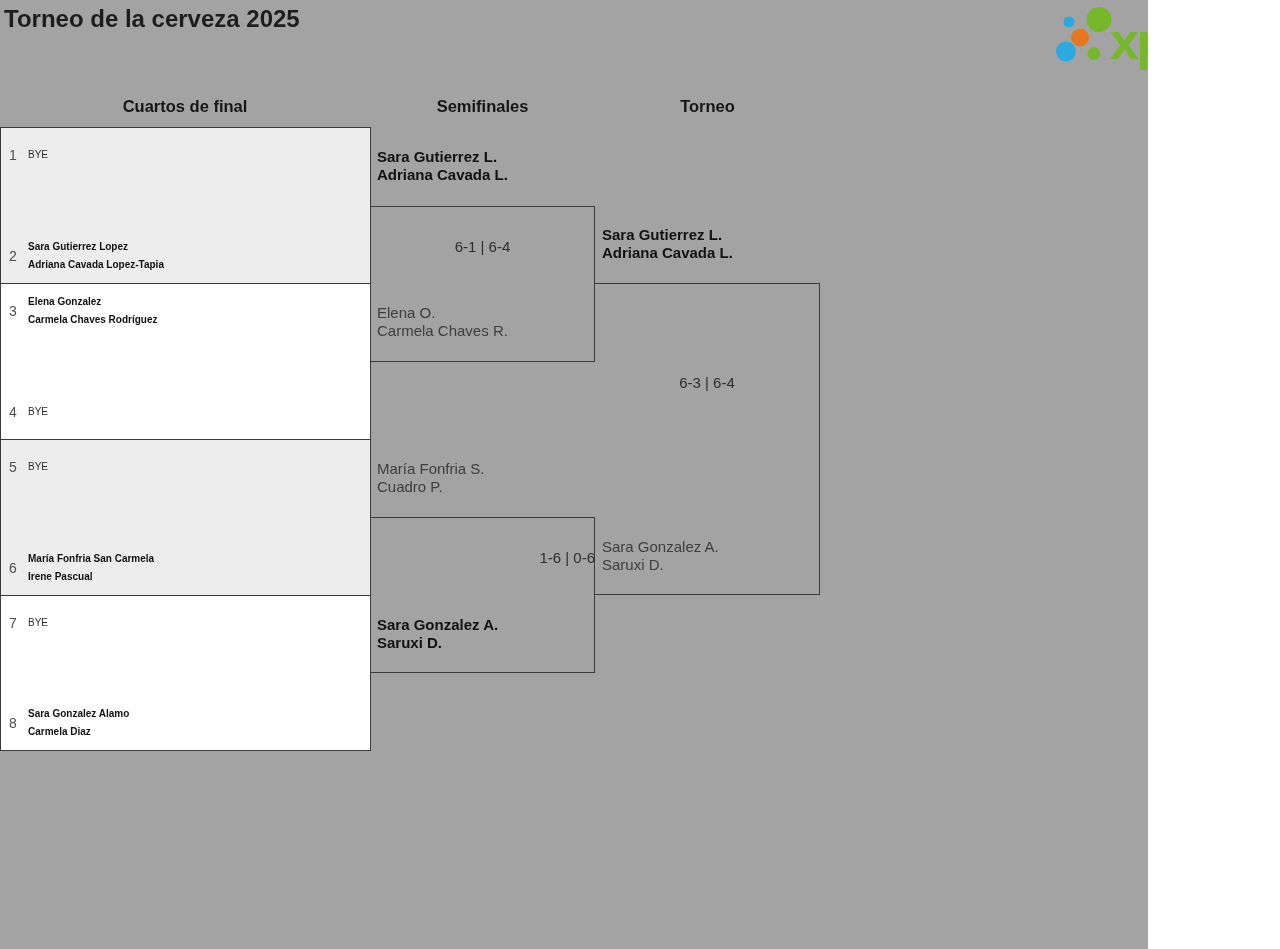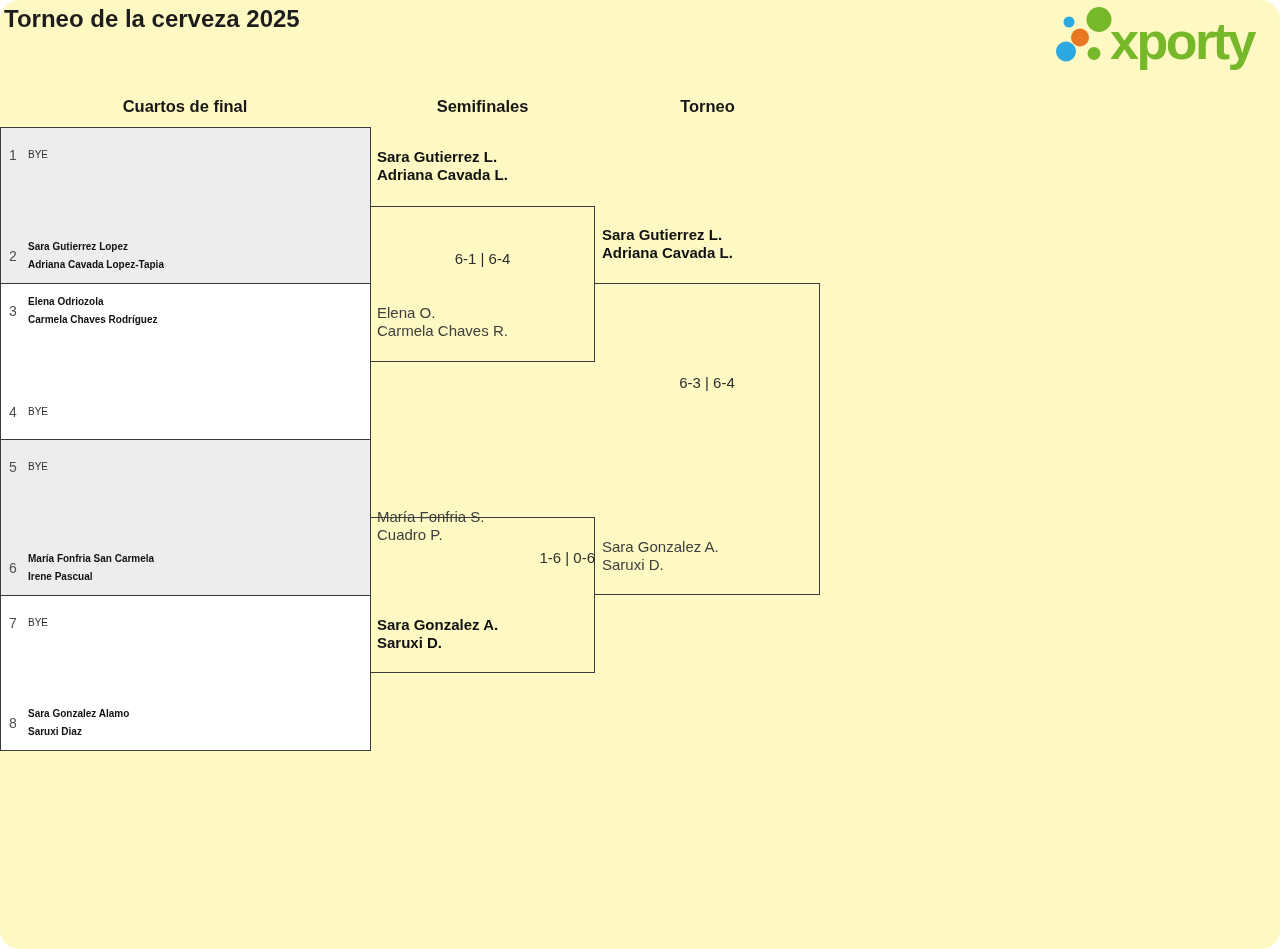--- a/index.html
+++ b/index.html
@@ -1,25 +1,24 @@
 <!DOCTYPE html>
 <html><head>
 <meta charset="utf-8">
 <style>
   * { margin: 0; padding: 0; box-sizing: border-box; }
   html, body { background: #ffffff; }
   .page {
     position: relative;
-    width: 1280px;
+    width: 1148px;
     height: 949px;
-    background: #fef9c3;
+    background: #a3a3a3;
     font-family: "Liberation Sans", "DejaVu Sans", sans-serif;
     color: #1d1d1d;
     overflow: hidden;
-    border-radius: 19px;
   }
   
   .titles { position: absolute; left: 4px; top: 2px; }
   .title-line {
     font-size: 24px;
     line-height: 33px;
     font-weight: 700;
     color: #1d1d1d;
     white-space: nowrap;
   }
@@ -92,21 +91,21 @@
     line-height: 18px;
     white-space: nowrap;
   }
   .score-label {
     position: absolute;
     text-align: center;
     font-size: 15px;
     color: #2e2e2e;
     white-space: nowrap;
   }
-  .score-sf1 { left: 370px; width: 225px; top: 250px; }
+  .score-sf1 { left: 370px; width: 225px; top: 238px; }
   .score-sf2 { left: 370px; width: 225px; top: 549px; text-align: right; }
   .score-final { left: 594px; width: 226px; top: 374px; }
 </style>
 </head>
 <body>
 
 <div class="page">
 
   <div class="titles">
     <div class="title-line">Torneo de la cerveza 2025</div>
@@ -141,21 +140,21 @@
         <span class="line">Sara Gutierrez Lopez</span>
         <span class="line">Adriana Cavada Lopez-Tapia</span>
       </span>
     </div>
   </div>
 
   <div class="qf-box qf2">
     <div class="team-row slot-top">
       <span class="seed">3</span>
       <span class="names winner">
-        <span class="line">Elena Odriozola</span>
+        <span class="line">Elena Gonzalez</span>
         <span class="line">Carmela Chaves Rodríguez</span>
       </span>
     </div>
     <div class="team-row slot-bottom">
       <span class="seed">4</span>
       <span class="names neutral">
         <span class="line">BYE</span>
 
       </span>
     </div>
@@ -183,41 +182,41 @@
       <span class="seed">7</span>
       <span class="names neutral">
         <span class="line">BYE</span>
 
       </span>
     </div>
     <div class="team-row slot-bottom">
       <span class="seed">8</span>
       <span class="names winner">
         <span class="line">Sara Gonzalez Alamo</span>
-        <span class="line">Saruxi Diaz</span>
+        <span class="line">Carmela Diaz</span>
       </span>
     </div>
   </div>
 
   <div class="draw-box sf1"></div>
   <div class="draw-box sf2"></div>
 
   <div class="draw-box final-box"></div>
 
   <div class="adv-names winner" style="left:377px; top:148px;">
     <span class="line">Sara Gutierrez L.</span>
     <span class="line">Adriana Cavada L.</span>
   </div>
   <div class="score-label score-sf1">6-1 | 6-4</div>
   <div class="adv-names loser" style="left:377px; top:304px;">
     <span class="line">Elena O.</span>
     <span class="line">Carmela Chaves R.</span>
   </div>
 
-  <div class="adv-names loser" style="left:377px; top:460px;margin-top:48px;">
+  <div class="adv-names loser" style="left:377px; top:460px;">
     <span class="line">María Fonfria S.</span>
     <span class="line">Cuadro P.</span>
   </div>
   <div class="score-label score-sf2">1-6 | 0-6</div>
   <div class="adv-names winner" style="left:377px; top:616px;">
     <span class="line">Sara Gonzalez A.</span>
     <span class="line">Saruxi D.</span>
   </div>
 
   <div class="adv-names winner" style="left:602px; top:226px;">

